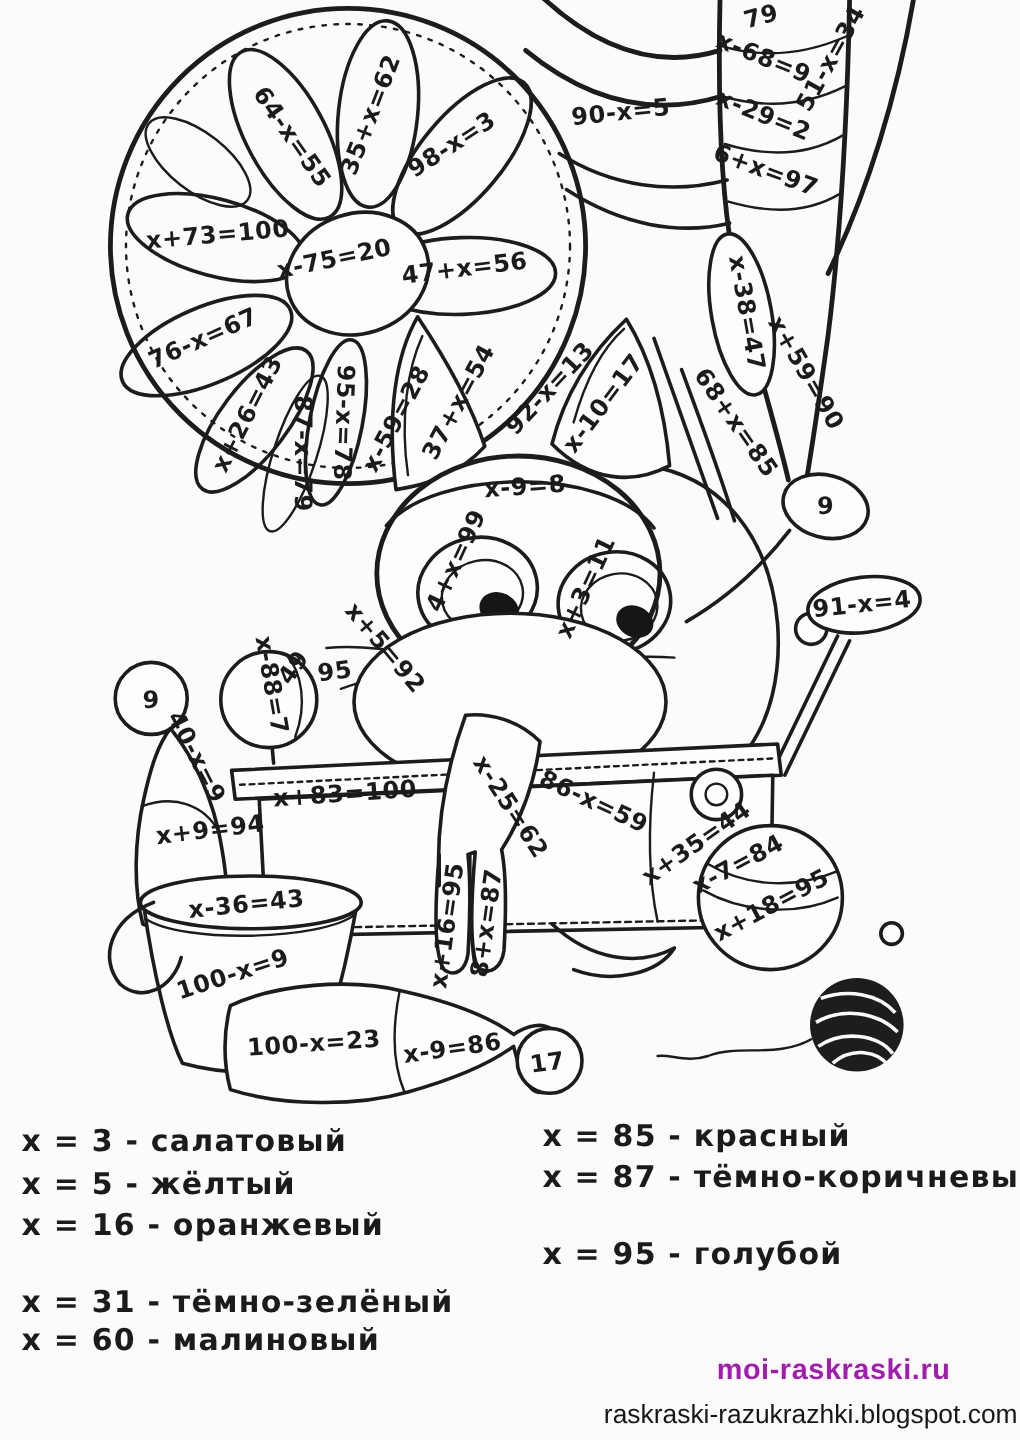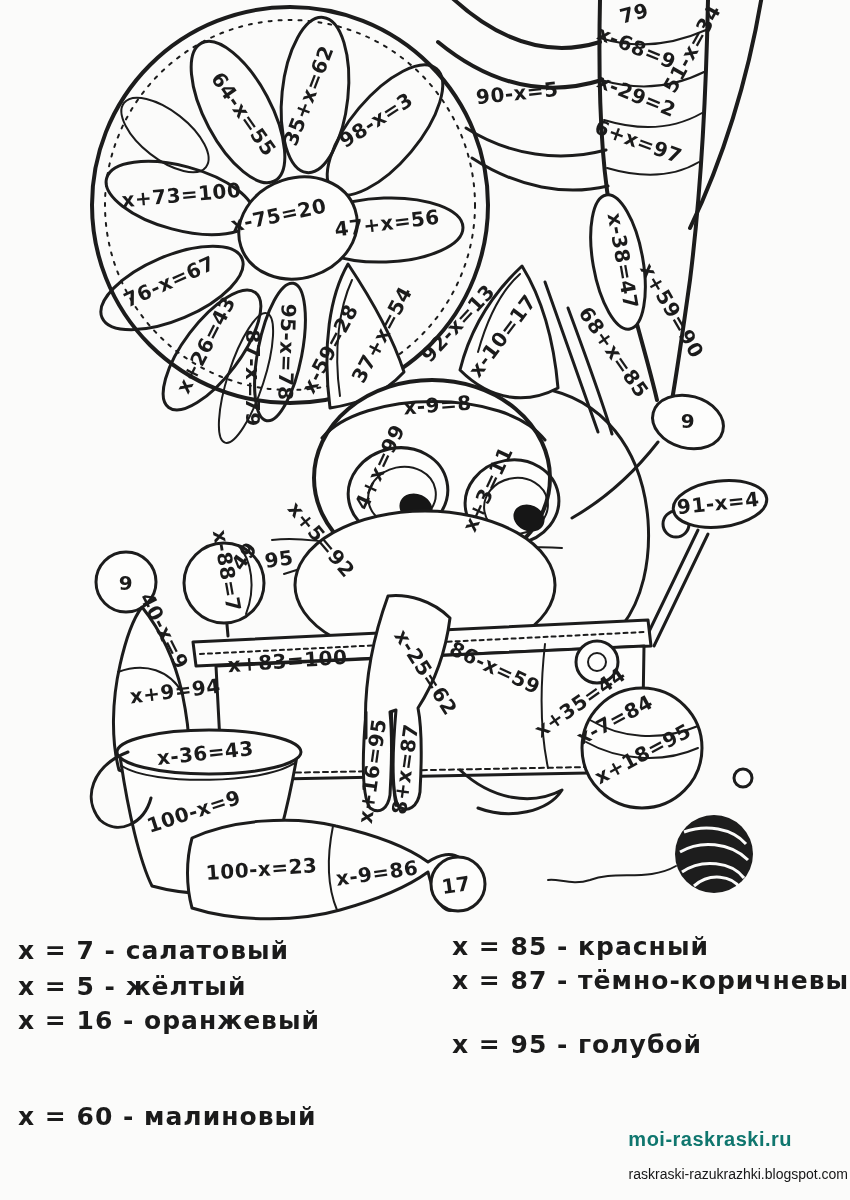--- a/index.html
+++ b/index.html
@@ -22,26 +22,26 @@
     position:absolute;left:0;top:928px;width:850px;height:230px;
     color:#1b1b1b;
   }
   .legend-row{
     position:absolute;white-space:nowrap;
     font-size:25px;font-weight:700;letter-spacing:1px;
     font-family:"DejaVu Sans",sans-serif;
   }
   .footer-green{
     position:absolute;top:1128px;right:58px;
-    font-size:20px;font-weight:700;color:#0f766e;
+    font-size:24px;font-weight:700;color:#a21caf;
     font-family:"Liberation Sans",sans-serif;letter-spacing:0.5px;
   }
   .footer-dark{
     position:absolute;top:1166px;right:2px;
-    font-size:14px;font-weight:400;color:#161616;
+    font-size:22px;font-weight:400;color:#161616;
     font-family:"Liberation Sans",sans-serif;
   }
 </style>
 </head>
 <body>
 
 <div class="sheet">
 <svg width="850" height="935" viewBox="0 0 850 935">
 
   <g>
@@ -211,23 +211,24 @@
     <text class="eq" font-size="22" transform="translate(206 760) rotate(-6)">x-36=43</text>
     <text class="eq" font-size="24" transform="translate(196 818) rotate(-18)">100-x=9</text>
 
     <text class="eq" font-size="26" transform="translate(262 876) rotate(-4)">100-x=23</text>
     <text class="eq" font-size="22" transform="translate(378 880) rotate(-8)">x-9=86</text>
     <text class="eq" font-size="22" transform="translate(457 892) rotate(-8)">17</text>
   </g>
 </svg>
 
 <div class="legend">
-  <div class="legend-row" style="left:18px;top:8px">x = 7  -  салатовый</div>
+  <div class="legend-row" style="left:18px;top:8px">x = 3  -  салатовый</div>
   <div class="legend-row" style="left:18px;top:44px">x = 5  -  жёлтый</div>
   <div class="legend-row" style="left:18px;top:78px">x = 16 -  оранжевый</div>
+  <div class="legend-row" style="left:18px;top:142px">x = 31 -  тёмно-зелёный</div>
   <div class="legend-row" style="left:18px;top:174px">x = 60 -  малиновый</div>
   <div class="legend-row" style="left:452px;top:4px">x = 85 -  красный</div>
   <div class="legend-row" style="left:452px;top:38px">x = 87 -  тёмно-коричневый</div>
   <div class="legend-row" style="left:452px;top:102px">x = 95 -  голубой</div>
 </div>
 
 <div class="footer-green">moi-raskraski.ru</div>
 <div class="footer-dark">raskraski-razukrazhki.blogspot.com</div>
 </div>
 

